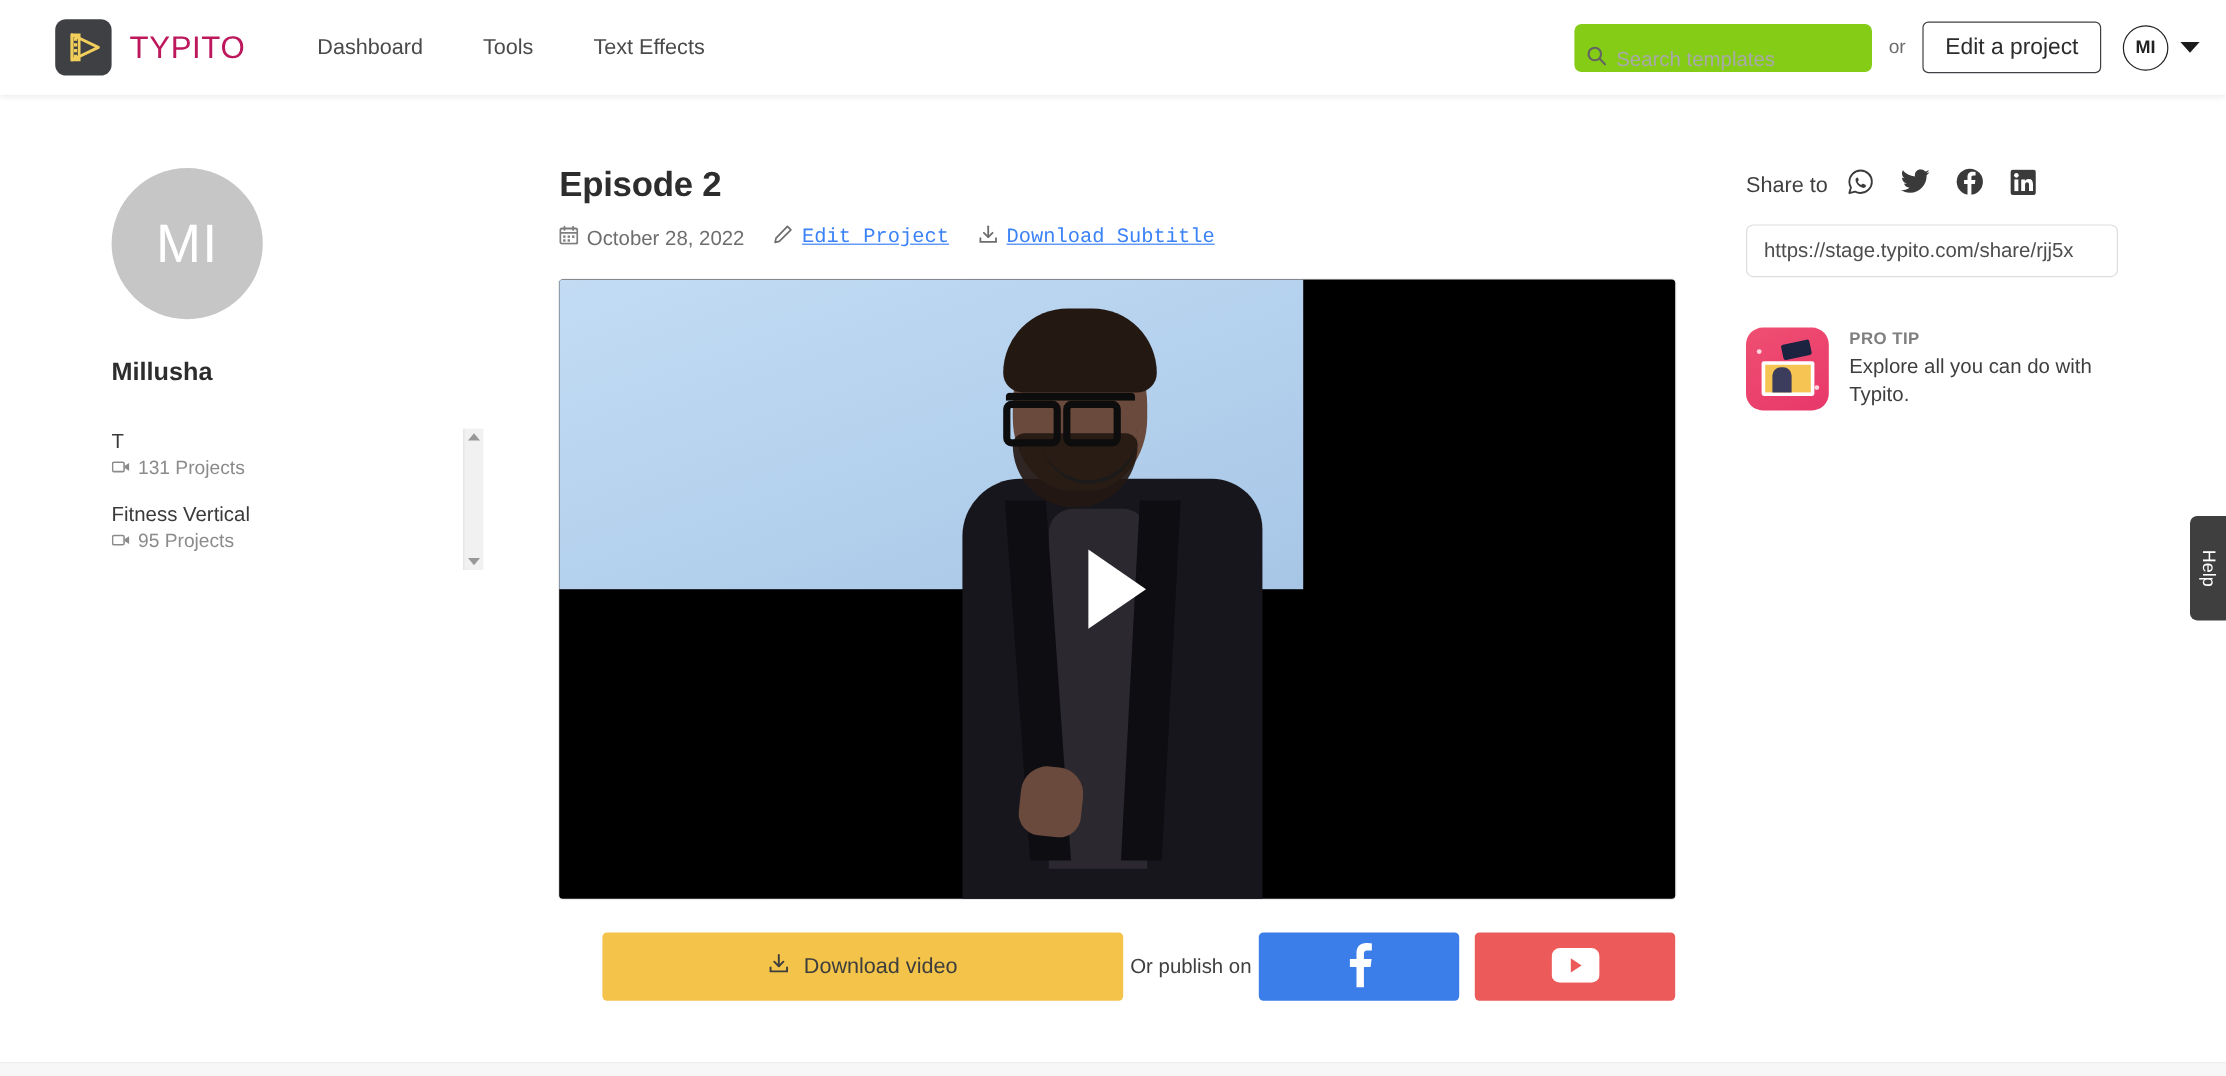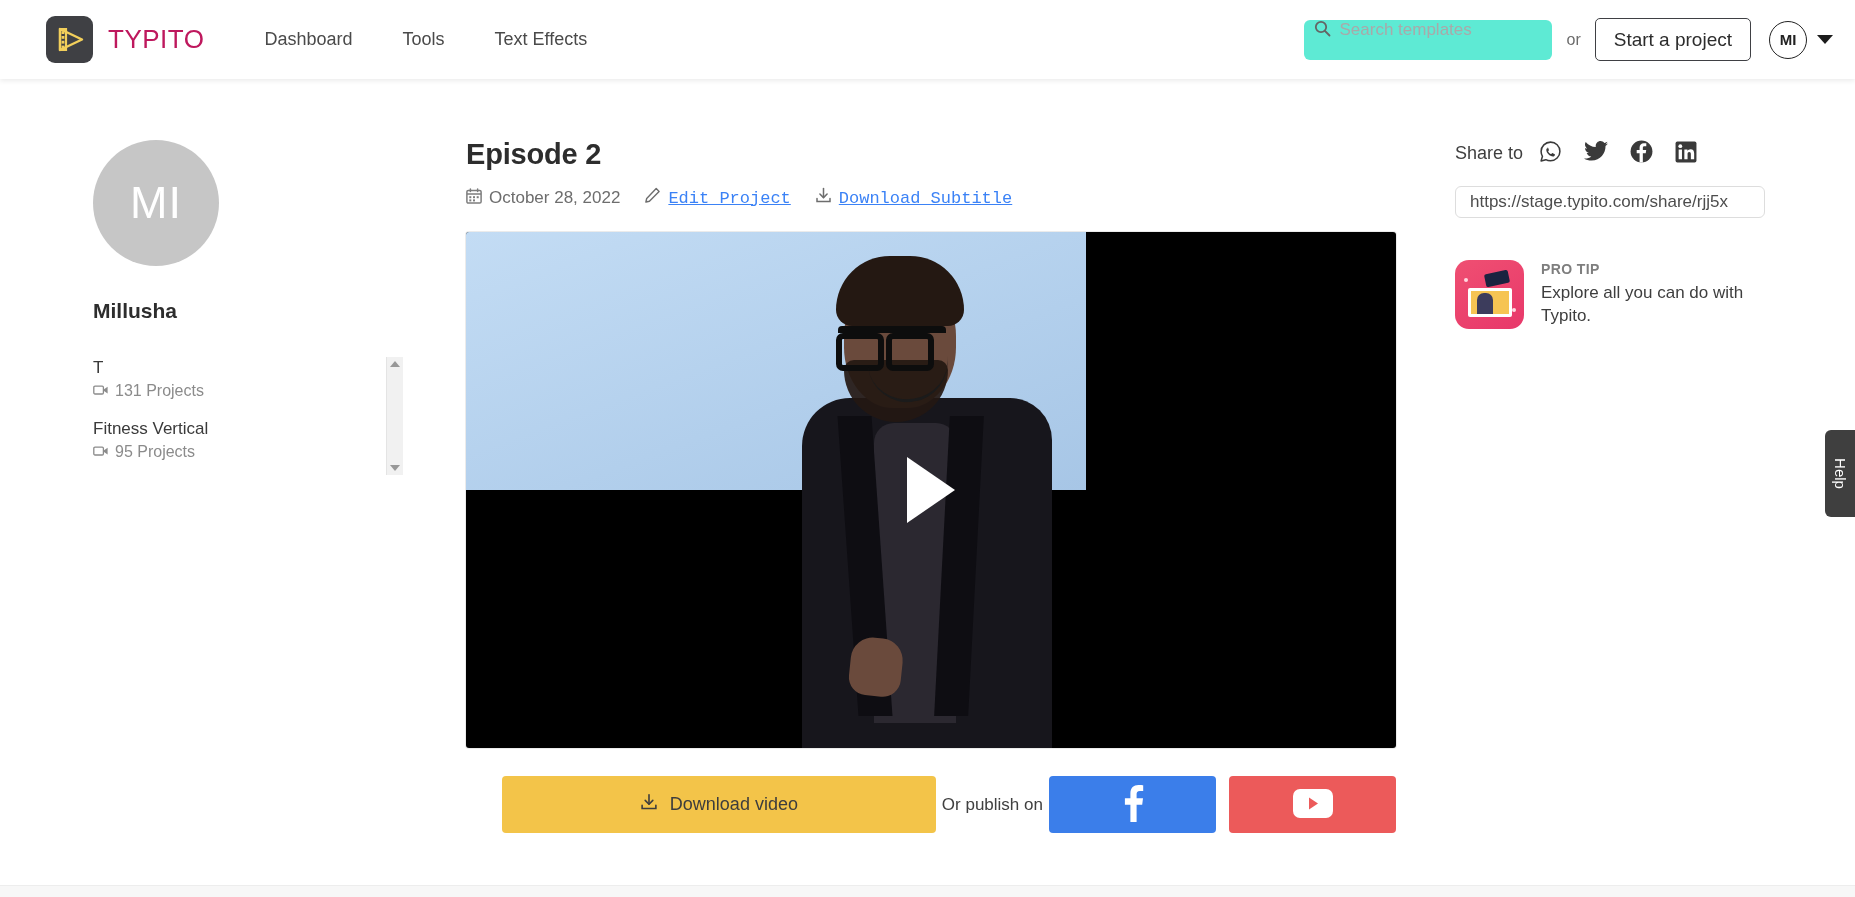--- a/index.html
+++ b/index.html
@@ -39,22 +39,22 @@
     font-size: 18px; color: #4a4a4a;
     text-decoration: none; cursor: pointer;
     white-space: nowrap;
   }
   .header-right {
     margin-left: auto; margin-right: 22px;
     display: flex; align-items: center;
   }
   .search-box {
     width: 248px; height: 40px;
-    background: #5eead4; border-radius: 6px;
-    display: flex; align-items: flex-start;
+    background: #84cc16; border-radius: 6px;
+    display: flex; align-items: flex-end;
     padding: 0 10px;
   }
   .search-input {
     border: none; outline: none; background: transparent;
     font-family: "Liberation Sans", sans-serif;
     font-size: 17px; color: #4a4a4a;
     margin-left: 8px; width: 190px;
   }
   .search-input::placeholder { color: #a9a9a9; }
   .or-text { font-size: 16px; color: #6c6c6c; margin: 0 14px; }
@@ -273,21 +273,21 @@
   }
 
   
   .share-panel { position: absolute; left: 1455px; top: 140px; width: 330px; }
   .share-head { display: flex; align-items: center; gap: 16px; }
   .share-label { font-size: 18px; color: #3f3f3f; }
   .share-icons { display: flex; align-items: center; gap: 22px; }
   .share-ico { cursor: pointer; display: block; }
   .share-url-box {
     margin-top: 19px;
-    width: 310px; height: 32px;
+    width: 310px; height: 44px;
     border: 1px solid #dddddd; border-radius: 6px;
     display: flex; align-items: center;
     padding: 0 14px;
     overflow: hidden;
   }
   .share-url-input {
     border: none; outline: none; background: transparent;
     font-family: "Liberation Sans", sans-serif;
     font-size: 17px; color: #4d4d4d;
     width: 100%;
@@ -392,21 +392,21 @@
     <div class="search-box">
       <span>
         <svg width="17" height="17" viewBox="0 0 17 17" aria-hidden="true">
           <circle cx="7" cy="7" r="5.2" fill="none" stroke="#646464" stroke-width="1.8"></circle>
           <line x1="11" y1="11" x2="15.5" y2="15.5" stroke="#646464" stroke-width="1.8" stroke-linecap="round"></line>
         </svg>
       </span>
       <input class="search-input" type="text" placeholder="Search templates" style="">
     </div>
     <span class="or-text">or</span>
-    <button class="start-btn">Start a project</button>
+    <button class="start-btn">Edit a project</button>
     <div class="avatar-circle">MI</div>
     <div class="caret-down"></div>
   </div>
 </div>
 
 <aside class="sidebar">
   <div class="profile-avatar">MI</div>
   <div class="profile-name">Millusha</div>
 
   <div class="project-scroll">

